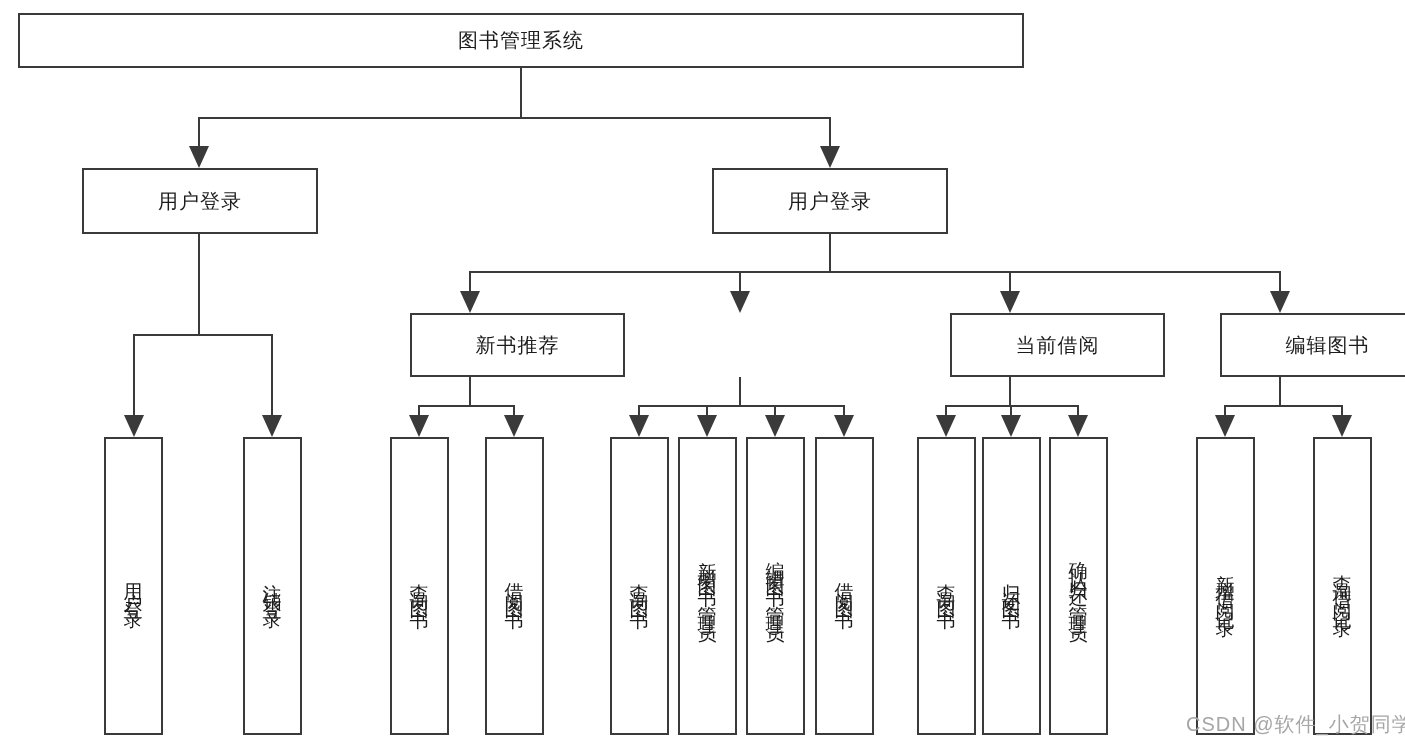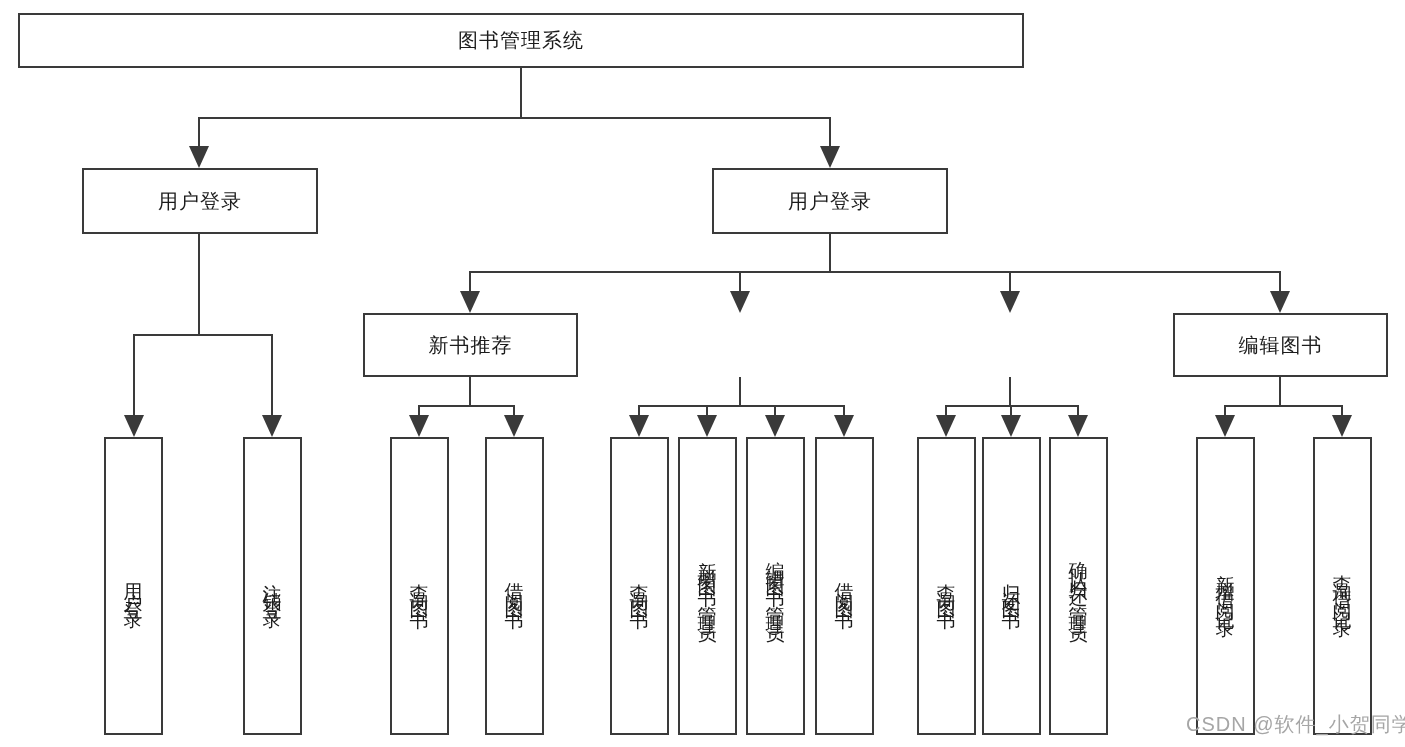--- a/index.html
+++ b/index.html
@@ -24,21 +24,21 @@
     border: 2px solid #3a3a3a;
     background: #ffffff;
     display: flex;
     align-items: center;
     justify-content: center;
     text-align: center;
     letter-spacing: 1px;
   }
   .root  { left: 18px;  top: 13px;  width: 1006px; height: 55px; font-size: 20px; }
   .lvl2  { top: 168px; width: 236px; height: 66px; font-size: 20px; }
-  .lvl3  { top: 313px; width: 215px; height: 64px; font-size: 20px; }
+  .lvl3  { top: 313px; width: 215px; height: 64px; font-size: 20px; margin-left: 47px; }
   .leaf  {
     position: absolute;
     box-sizing: border-box;
     top: 437px; width: 59px; height: 298px;
     border: 2px solid #3a3a3a;
     background: #ffffff;
     display: flex;
     align-items: center;
     justify-content: center;
   }
@@ -127,20 +127,23 @@
   <div class="box lvl2" style="left:82px;">
     <span>用户登录</span>
   </div>
   <div class="box lvl2" style="left:712px;">
     <span>用户登录</span>
   </div>
 
   <div class="box lvl3" style="left:363px;">
     <span>新书推荐</span>
   </div>
+  <div class="box lvl3" style="left:903px;">
+    <span>当前借阅</span>
+  </div>
   <div class="box lvl3" style="left:1173px;">
     <span>编辑图书</span>
   </div>
 
   <div class="leaf" style="left:104px;">
     <span class="vtext">用户登录</span>
   </div>
   <div class="leaf" style="left:243px;">
     <span class="vtext">注销登录</span>
   </div>

